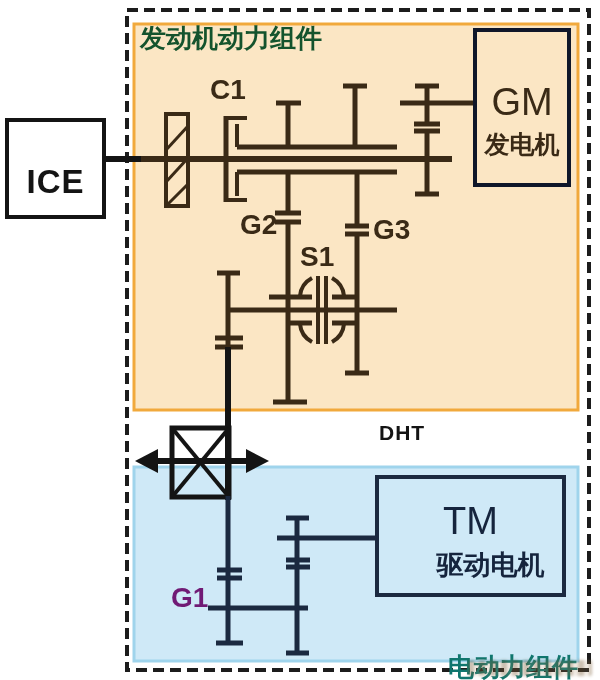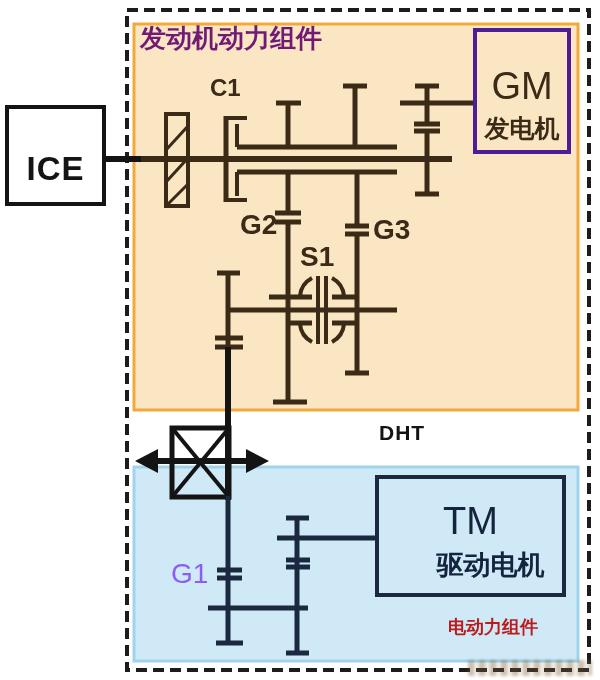--- a/index.html
+++ b/index.html
@@ -2,33 +2,33 @@
 <html><head>
 <meta charset="utf-8">
 <style>
   html,body{margin:0;padding:0;background:#ffffff;}
   #stage{
     position:relative;width:600px;height:680px;background:#ffffff;overflow:hidden;
     font-family:"Liberation Sans","DejaVu Sans",sans-serif;
   }
   #schematic{position:absolute;left:0;top:0;width:600px;height:680px;}
   .lbl{position:absolute;line-height:1;white-space:nowrap;}
-  .region-label-engine{left:140px;top:25px;font-size:26px;font-weight:700;color:#701a75;}
-  .region-label-electric{left:448px;top:618px;font-size:18px;font-weight:700;color:#b91c1c;}
+  .region-label-engine{left:140px;top:25px;font-size:26px;font-weight:700;color:#14532d;}
+  .region-label-electric{left:448px;top:654px;font-size:26px;font-weight:700;color:#0f766e;}
   .lbl-dht{left:379px;top:422px;font-size:21px;font-weight:600;color:#141414;letter-spacing:1px;}
-  .lbl-c1{left:210px;top:76px;font-size:24px;font-weight:600;color:#3a2a16;}
+  .lbl-c1{left:210px;top:76px;font-size:28px;font-weight:600;color:#3a2a16;}
   .lbl-g2{left:240px;top:211px;font-size:28px;font-weight:600;color:#3a2a16;}
   .lbl-g3{left:373px;top:216px;font-size:28px;font-weight:600;color:#3a2a16;}
   .lbl-s1{left:300px;top:243px;font-size:28px;font-weight:600;color:#3a2a16;}
-  .lbl-g1{left:171px;top:560px;font-size:28px;font-weight:400;color:#8b5cf6;}
+  .lbl-g1{left:171px;top:584px;font-size:28px;font-weight:700;color:#701a75;}
   .compbox{position:absolute;display:flex;flex-direction:column;align-items:center;justify-content:center;box-sizing:border-box;}
-  .box-ice{left:5px;top:105px;width:101px;height:101px;border:4px solid #141414;background:#ffffff;padding-top:26px;}
+  .box-ice{left:5px;top:118px;width:101px;height:101px;border:4px solid #141414;background:#ffffff;padding-top:26px;}
   .box-ice .abbr{font-size:33px;font-weight:600;color:#141414;letter-spacing:1px;}
   .box-ice .cname{font-size:23px;font-weight:700;color:#141414;margin-top:3px;}
-  .box-gm{left:473px;top:28px;width:98px;height:126px;border:4px solid #4c1d95;background:#fbe6c4;padding-top:27px;}
+  .box-gm{left:473px;top:28px;width:98px;height:159px;border:4px solid #0f172a;background:#fbe6c4;padding-top:27px;}
   .box-gm .abbr{font-size:38px;font-weight:400;color:#3a2a16;}
   .box-gm .cname{font-size:25px;font-weight:700;color:#3a2a16;margin-top:4px;text-align:center;}
   .box-tm{left:375px;top:475px;width:191px;height:122px;border:4px solid #1b2940;background:#cfe9f7;padding-top:10px;}
   .box-tm .abbr{font-size:38px;font-weight:400;color:#15243d;}
   .box-tm .cname{font-size:27px;font-weight:700;color:#15243d;margin-top:4px;margin-left:40px;}
   .watermark{
     position:absolute;left:468px;top:660px;width:124px;height:16px;
     background:repeating-linear-gradient(90deg,rgba(120,90,50,.55) 0 6px,rgba(180,150,110,.25) 6px 11px);
     filter:blur(1.5px);opacity:.7;border-radius:2px;
   }

